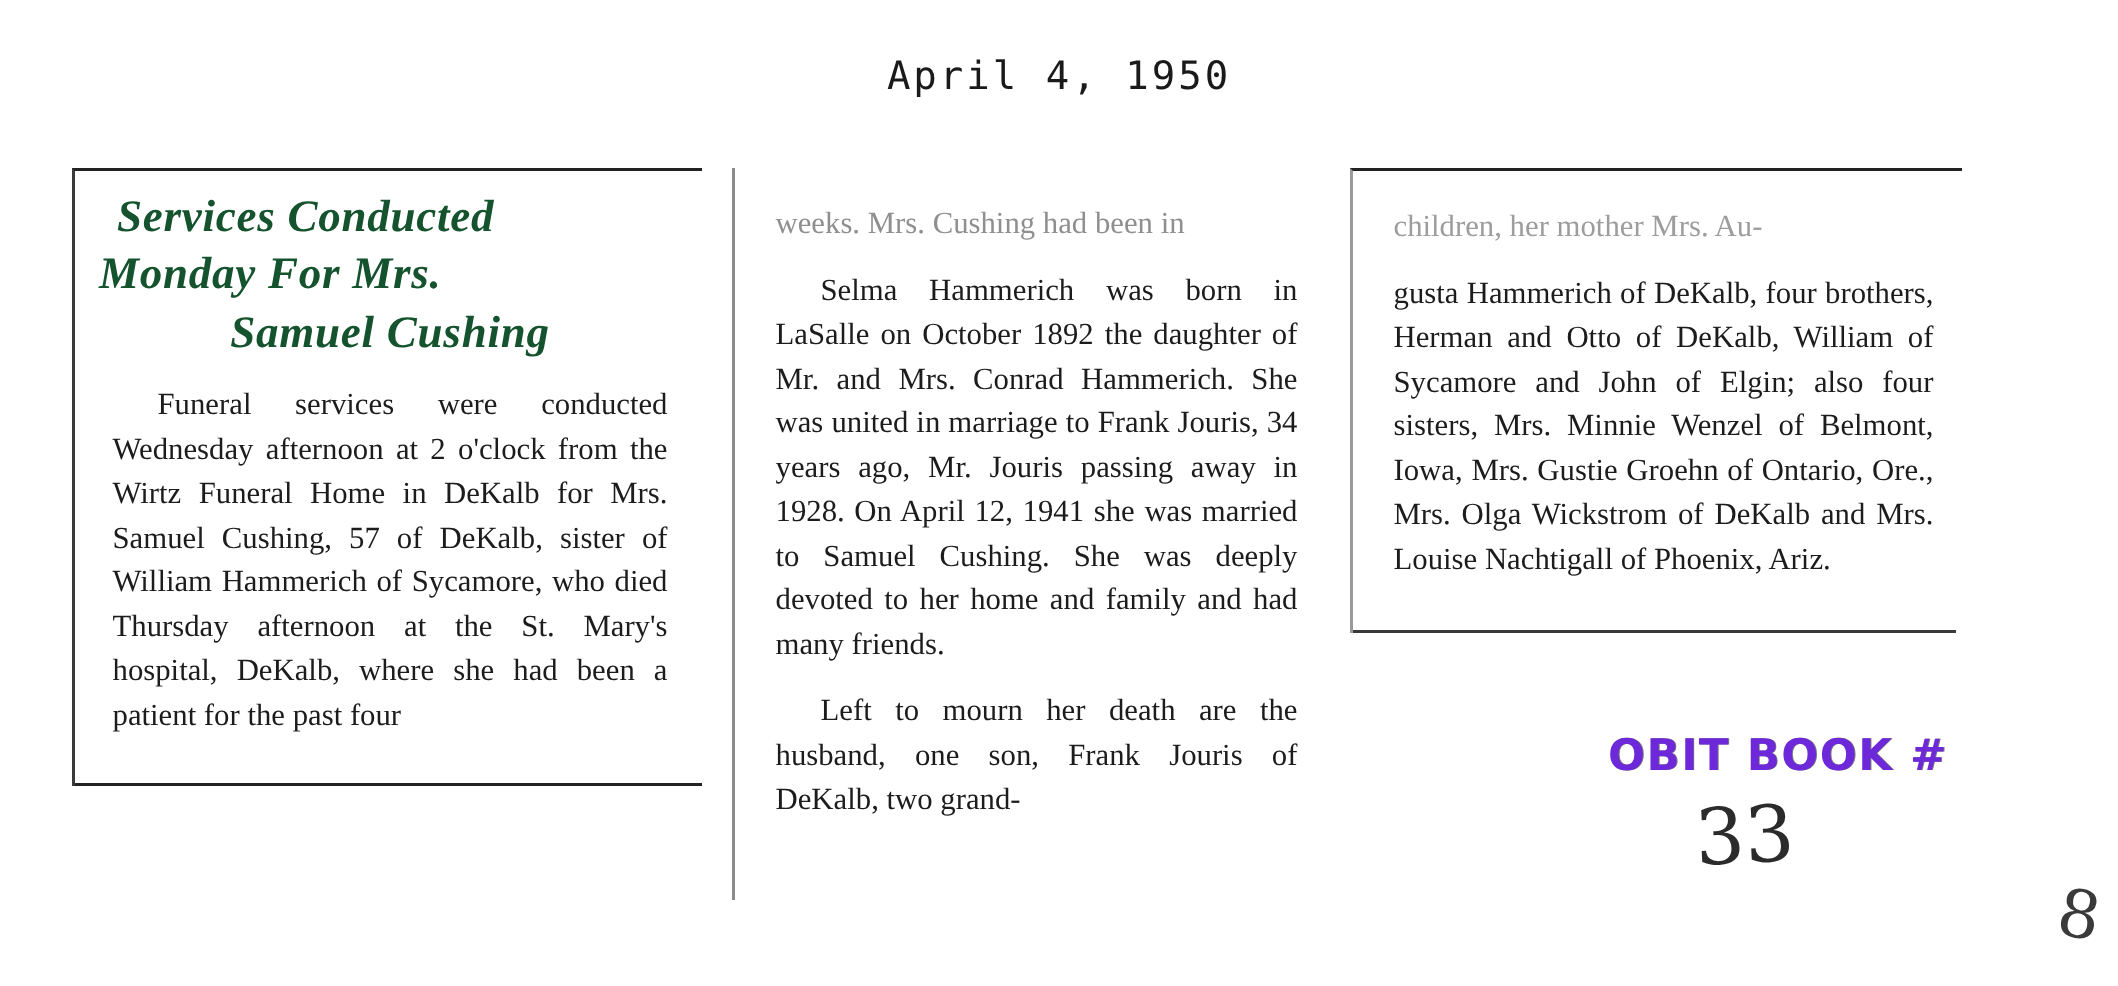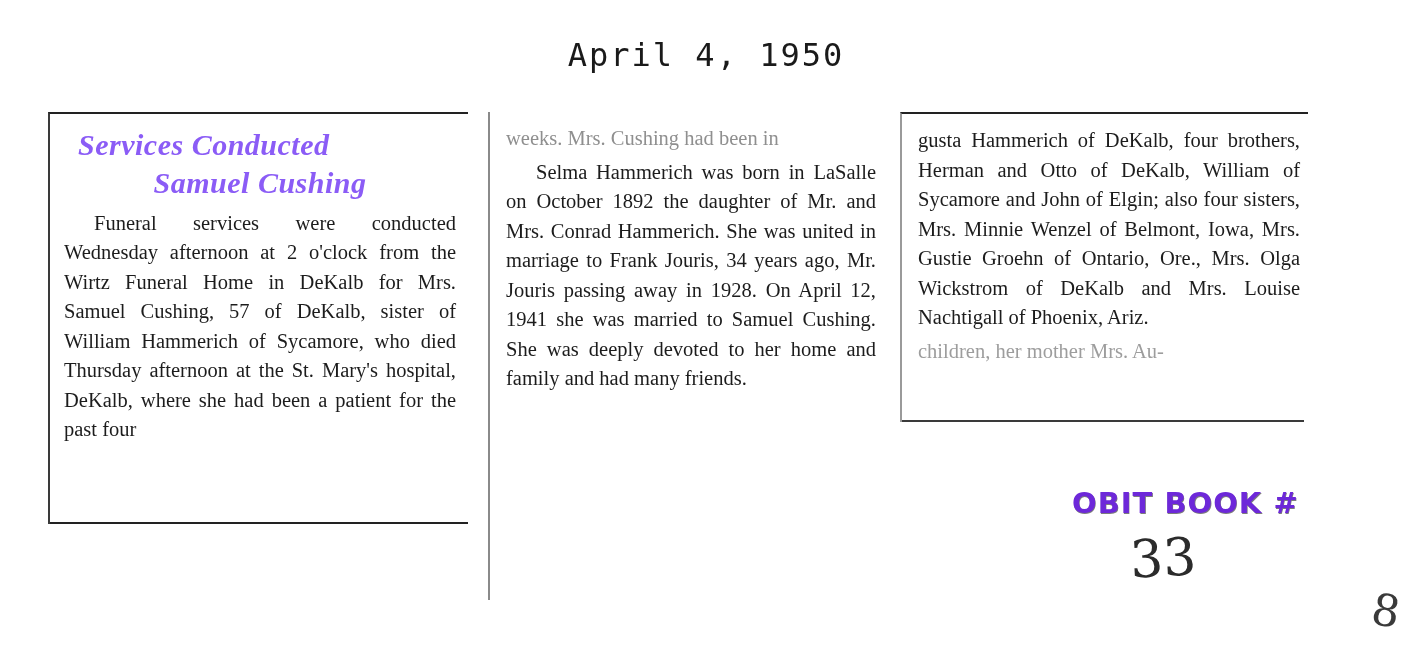--- a/index.html
+++ b/index.html
@@ -17,21 +17,21 @@
   }
 
   
   #date-header {
     position: absolute;
     top: 36px;
     left: 0;
     width: 1412px;
     text-align: center;
     font-family: "DejaVu Sans Mono", monospace;
-    font-size: 32px;
+    font-size: 26px;
     letter-spacing: 2px;
     color: #1a1a1a;
   }
 
   
   #clipping {
     position: absolute;
     top: 112px;
     left: 48px;
     width: 1260px;
@@ -69,27 +69,27 @@
 
   .headline {
     font-family: "Liberation Serif", serif;
     font-style: italic;
     font-weight: bold;
     font-size: 30px;
     line-height: 1.28;
     text-align: center;
     margin: 4px 0 6px 0;
     letter-spacing: 0.5px;
-    color: #8b5cf6;
+    color: #14532d;
   }
   .headline .l1 { display: block; text-align: left; padding-left: 18px; }
   .headline .l2 { display: block; text-align: left; padding-left: 6px; }
   .headline .l3 { display: block; }
 
-  .para { margin: 4px; text-indent: 30px; }
+  .para { margin: 15px; text-indent: 30px; }
   .para + .para { margin-top: 1px; }
 
   
   #col-2 {
     left: 440px;
     width: 400px;
     border-left: 2px solid #8a8a8a;
     padding: 8px 8px 0 12px;
     box-sizing: border-box;
     height: 488px;
@@ -153,32 +153,34 @@
 </head>
 <body>
 
 <div id="date-header">April 4, 1950</div>
 
 <div id="clipping">
 
   <div class="col" id="col-1">
     <div class="headline">
       <span class="l1">Services Conducted</span>
+      <span class="l2">Monday For Mrs.</span>
       <span class="l3">Samuel Cushing</span>
     </div>
     <p class="para">Funeral services were conducted Wednesday afternoon at 2 o'clock from the Wirtz Funeral Home in DeKalb for Mrs. Samuel Cushing, 57 of DeKalb, sister of William Hammerich of Sycamore, who died Thursday afternoon at the St. Mary's hospital, DeKalb, where she had been a patient for the past four</p>
   </div>
 
   <div class="col" id="col-2">
     <p class="para faded" style="text-indent:0">weeks.  Mrs. Cushing had been in</p>
     <p class="para">Selma Hammerich was born in LaSalle on October 1892 the daughter of Mr. and Mrs. Conrad Hammerich.  She was united in marriage to Frank Jouris, 34 years ago, Mr. Jouris passing away in 1928.  On April 12, 1941 she was married to Samuel Cushing.  She was deeply devoted to her home and family and had many friends.</p>
+    <p class="para">Left to mourn her death are the husband, one son, Frank Jouris of DeKalb, two grand-</p>
   </div>
 
   <div class="col" id="col-3">
+    <p class="para faded" style="text-indent:0">children, her mother Mrs. Au-</p>
     <p class="para" style="text-indent:0">gusta Hammerich of DeKalb, four brothers, Herman and Otto of DeKalb, William of Sycamore and John of Elgin; also four sisters, Mrs. Minnie Wenzel of Belmont, Iowa, Mrs. Gustie Groehn of Ontario, Ore., Mrs. Olga Wickstrom of DeKalb and Mrs. Louise Nachtigall of Phoenix, Ariz.</p>
-    <p class="para faded" style="text-indent:0">children, her mother Mrs. Au-</p>
   </div>
 
 </div>
 
 <div id="obit-stamp">OBIT BOOK #</div>
 <div id="obit-number">33</div>
 <div id="corner-mark">8</div>
 
 </body></html>

